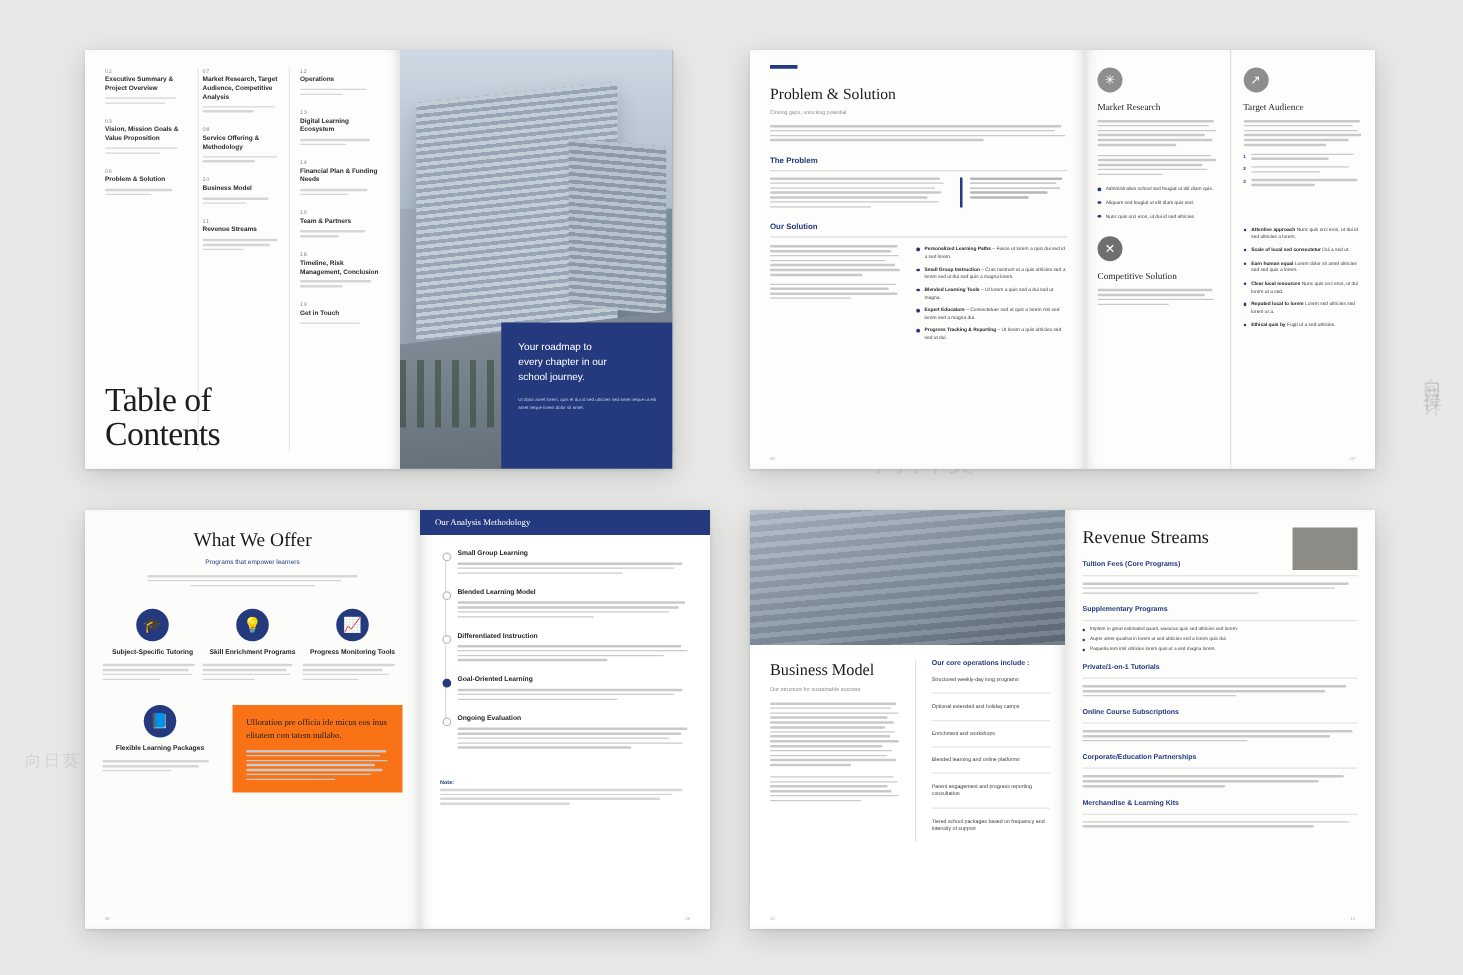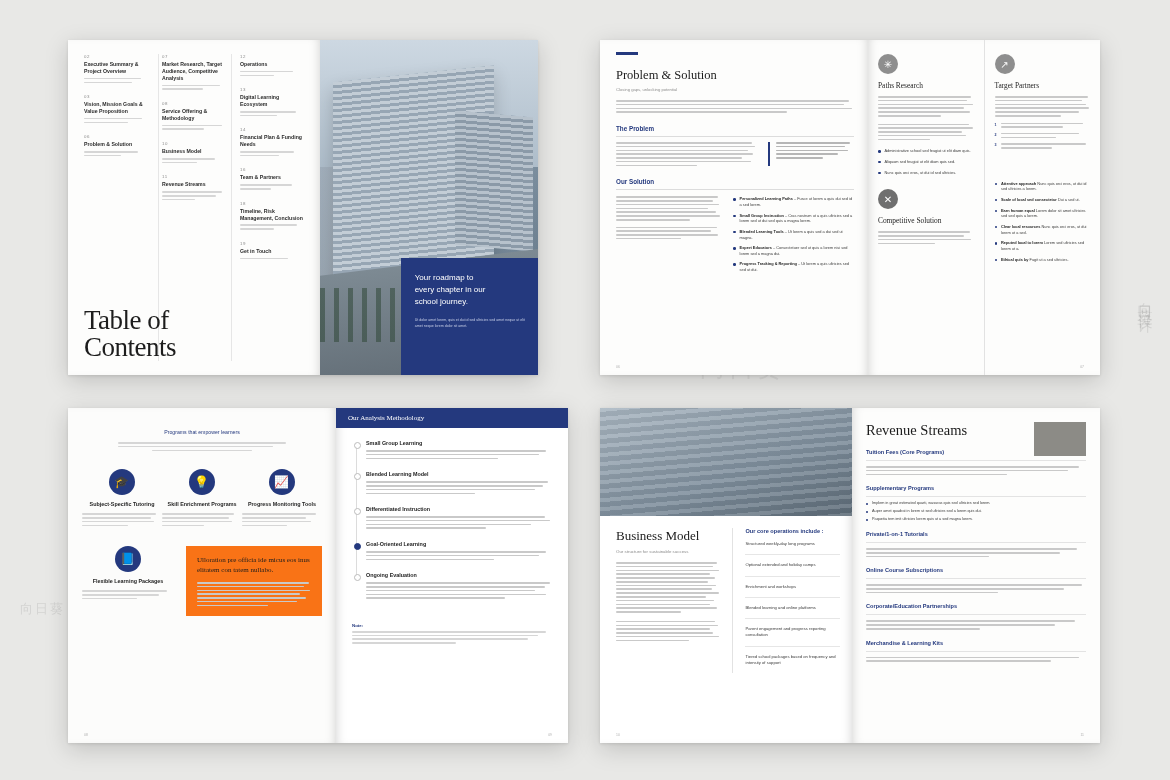--- a/index.html
+++ b/index.html
@@ -428,21 +428,21 @@
               </div>
           </div>
         </div>
       </div>
       <div class="pg-num" style="left:16px">06</div>
     </div>
 
     <div class="page right" id="ps-right">
       <div class="ps-col">
         <div class="circ">✳</div>
-        <div class="col-h ttl-serif">Paths Research</div>
+        <div class="col-h ttl-serif">Market Research</div>
         <div class="lines">
           <i style="width:97%"></i>
             <i style="width:93%"></i>
             <i style="width:99%"></i>
             <i style="width:90%"></i>
             <i style="width:96%"></i>
             <i style="width:66%"></i>
         </div>
         <div class="lines" style="margin-top:7px">
           <i style="width:95%"></i>
@@ -473,21 +473,21 @@
             <i style="width:90%"></i>
             <i style="width:97%"></i>
             <i style="width:60%"></i>
         </div>
       </div>
 
       <div class="vrule"></div>
 
       <div class="ps-col">
         <div class="circ">↗</div>
-        <div class="col-h ttl-serif">Target Partners</div>
+        <div class="col-h ttl-serif">Target Audience</div>
         <div class="lines">
           <i style="width:98%"></i>
             <i style="width:92%"></i>
             <i style="width:96%"></i>
             <i style="width:99%"></i>
             <i style="width:88%"></i>
             <i style="width:70%"></i>
         </div>
         <div class="numlist">
           <div class="ni">
@@ -538,20 +538,21 @@
               <span class="bt"><b>Ethical quis by</b> <span>Fugit ut a sed ultricies.</span></span>
             </div>
         </div>
       </div>
       <div class="pg-num" style="right:16px">07</div>
     </div>
   </div>
 
   <div class="spread" id="spread-offer">
     <div class="page left" id="wo-left">
+      <div class="wo-h1 ttl-serif">What We Offer</div>
       <div class="wo-sub">Programs that empower learners</div>
       <div class="wo-desc lines faint">
           <i style="width:100%"></i>
           <i style="width:92%"></i>
           <i style="width:60%;margin:0 auto"></i>
         </div>
 
       <div class="wo-icons">
         <div class="wo-ico">
           <div class="ico-circle">🎓</div>

